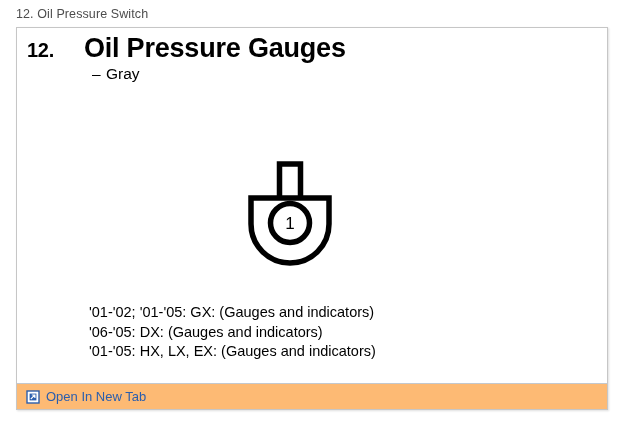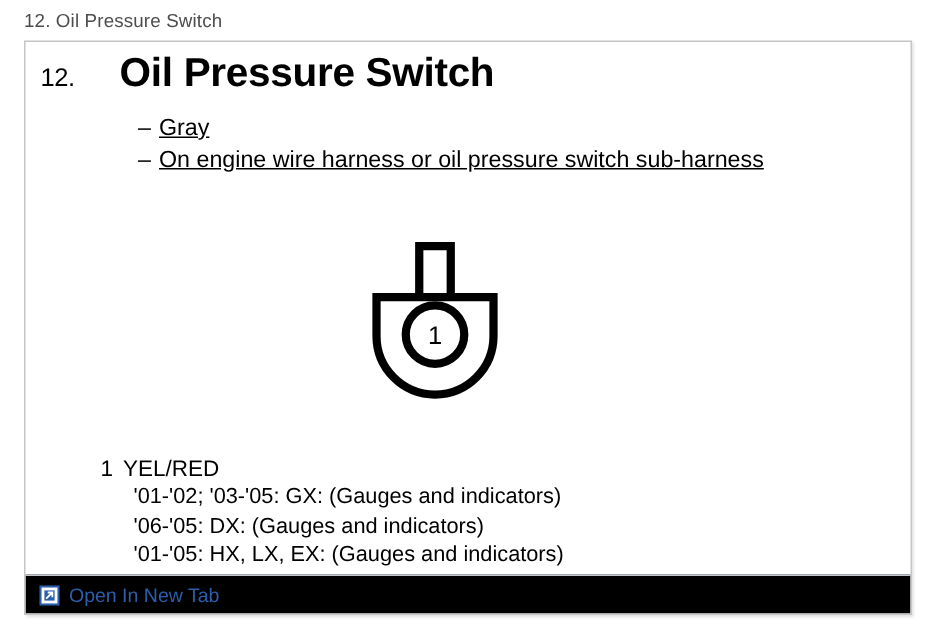--- a/index.html
+++ b/index.html
@@ -50,37 +50,36 @@
   
   .heading {
     position: absolute;
     left: 10px;
     top: 5px;
     display: flex;
     align-items: baseline;
     color: #000000;
   }
   .heading-num {
-    font-size: 17px;
-    font-weight: normal;
+    font-size: 20px;
+    font-weight: bold;
     letter-spacing: -0.3px;
   }
   .heading-title {
     font-size: 27px;
     font-weight: bold;
     margin-left: 30px;
     letter-spacing: -0.2px;
     white-space: nowrap;
   }
   
   .bullets {
     position: absolute;
     left: 75px;
-    top: 48px;
-    text-decoration: underline;
+    top: 36px;
   }
   .bullet-line {
     font-size: 15.5px;
     color: #000000;
     line-height: 20.5px;
     white-space: nowrap;
   }
   .bullet-dash {
     display: inline-block;
     width: 14px;
@@ -116,21 +115,21 @@
     line-height: 19.5px;
     margin-left: 22px;
   }
   
   .footer {
     position: absolute;
     left: 0;
     bottom: 0;
     width: 100%;
     height: 26px;
-    background: #000000;
+    background: #fdba74;
     border-top: 1px solid #c3c8ce;
     box-sizing: border-box;
     display: flex;
     align-items: center;
     justify-content: space-between;
     padding: 0 7px 0 9px;
   }
   .footer-link {
     display: flex;
     align-items: center;
@@ -156,49 +155,43 @@
 
 <div class="root">
 
   <div class="breadcrumb">12. Oil Pressure Switch</div>
 
   <div class="card">
     <div class="card-body">
 
       <div class="heading">
         <span class="heading-num">12.</span>
-        <span class="heading-title">Oil Pressure Switch</span>
+        <span class="heading-title">Oil Pressure Gauges</span>
       </div>
 
       <div class="bullets">
         <div class="bullet-line">
           <span class="bullet-dash">–</span><span>Gray</span>
         </div>
-        <div class="bullet-line">
-          <span class="bullet-dash">–</span><span>On engine wire harness or oil pressure switch sub-harness</span>
-        </div>
       </div>
 
       <div class="diagram">
         <svg width="110" height="115" viewBox="0 0 110 115" aria-hidden="true">
 
           <path d="M 57.5 37 L 57.5 3 L 78.5 3 L 78.5 37" fill="none" stroke="#000000" stroke-width="5.5" stroke-linejoin="miter" stroke-linecap="butt"></path>
 
           <path d="M 29 37 L 29 63 A 39 39 0 0 0 107 63 L 107 37 Z" fill="#ffffff" stroke="#000000" stroke-width="5.5" stroke-linejoin="miter"></path>
 
           <circle cx="68" cy="62" r="19.5" fill="#ffffff" stroke="#000000" stroke-width="5.5"></circle>
           <text x="68" y="68" text-anchor="middle" font-family="Liberation Sans, sans-serif" font-size="17" fill="#000000">1</text>
         </svg>
       </div>
 
       <div class="legend">
-        <div class="legend-head">
-          <span class="pin-no">1</span><span>YEL/RED</span>
-        </div>
-        <div class="legend-sub">'01-'02; '03-'05: GX: (Gauges and indicators)</div>
+        <div class="legend-sub">'01-'02; '01-'05: GX: (Gauges and indicators)</div>
         <div class="legend-sub">'06-'05: DX: (Gauges and indicators)</div>
         <div class="legend-sub">'01-'05: HX, LX, EX: (Gauges and indicators)</div>
       </div>
 
       <div class="footer">
 
         <div class="footer-link">
           <span class="icon-box">
             <svg width="14" height="14" viewBox="0 0 14 14" aria-hidden="true">
               <rect x="1" y="1" width="12" height="12" fill="#ffffff" stroke="#2b5ead" stroke-width="1.4"></rect>

